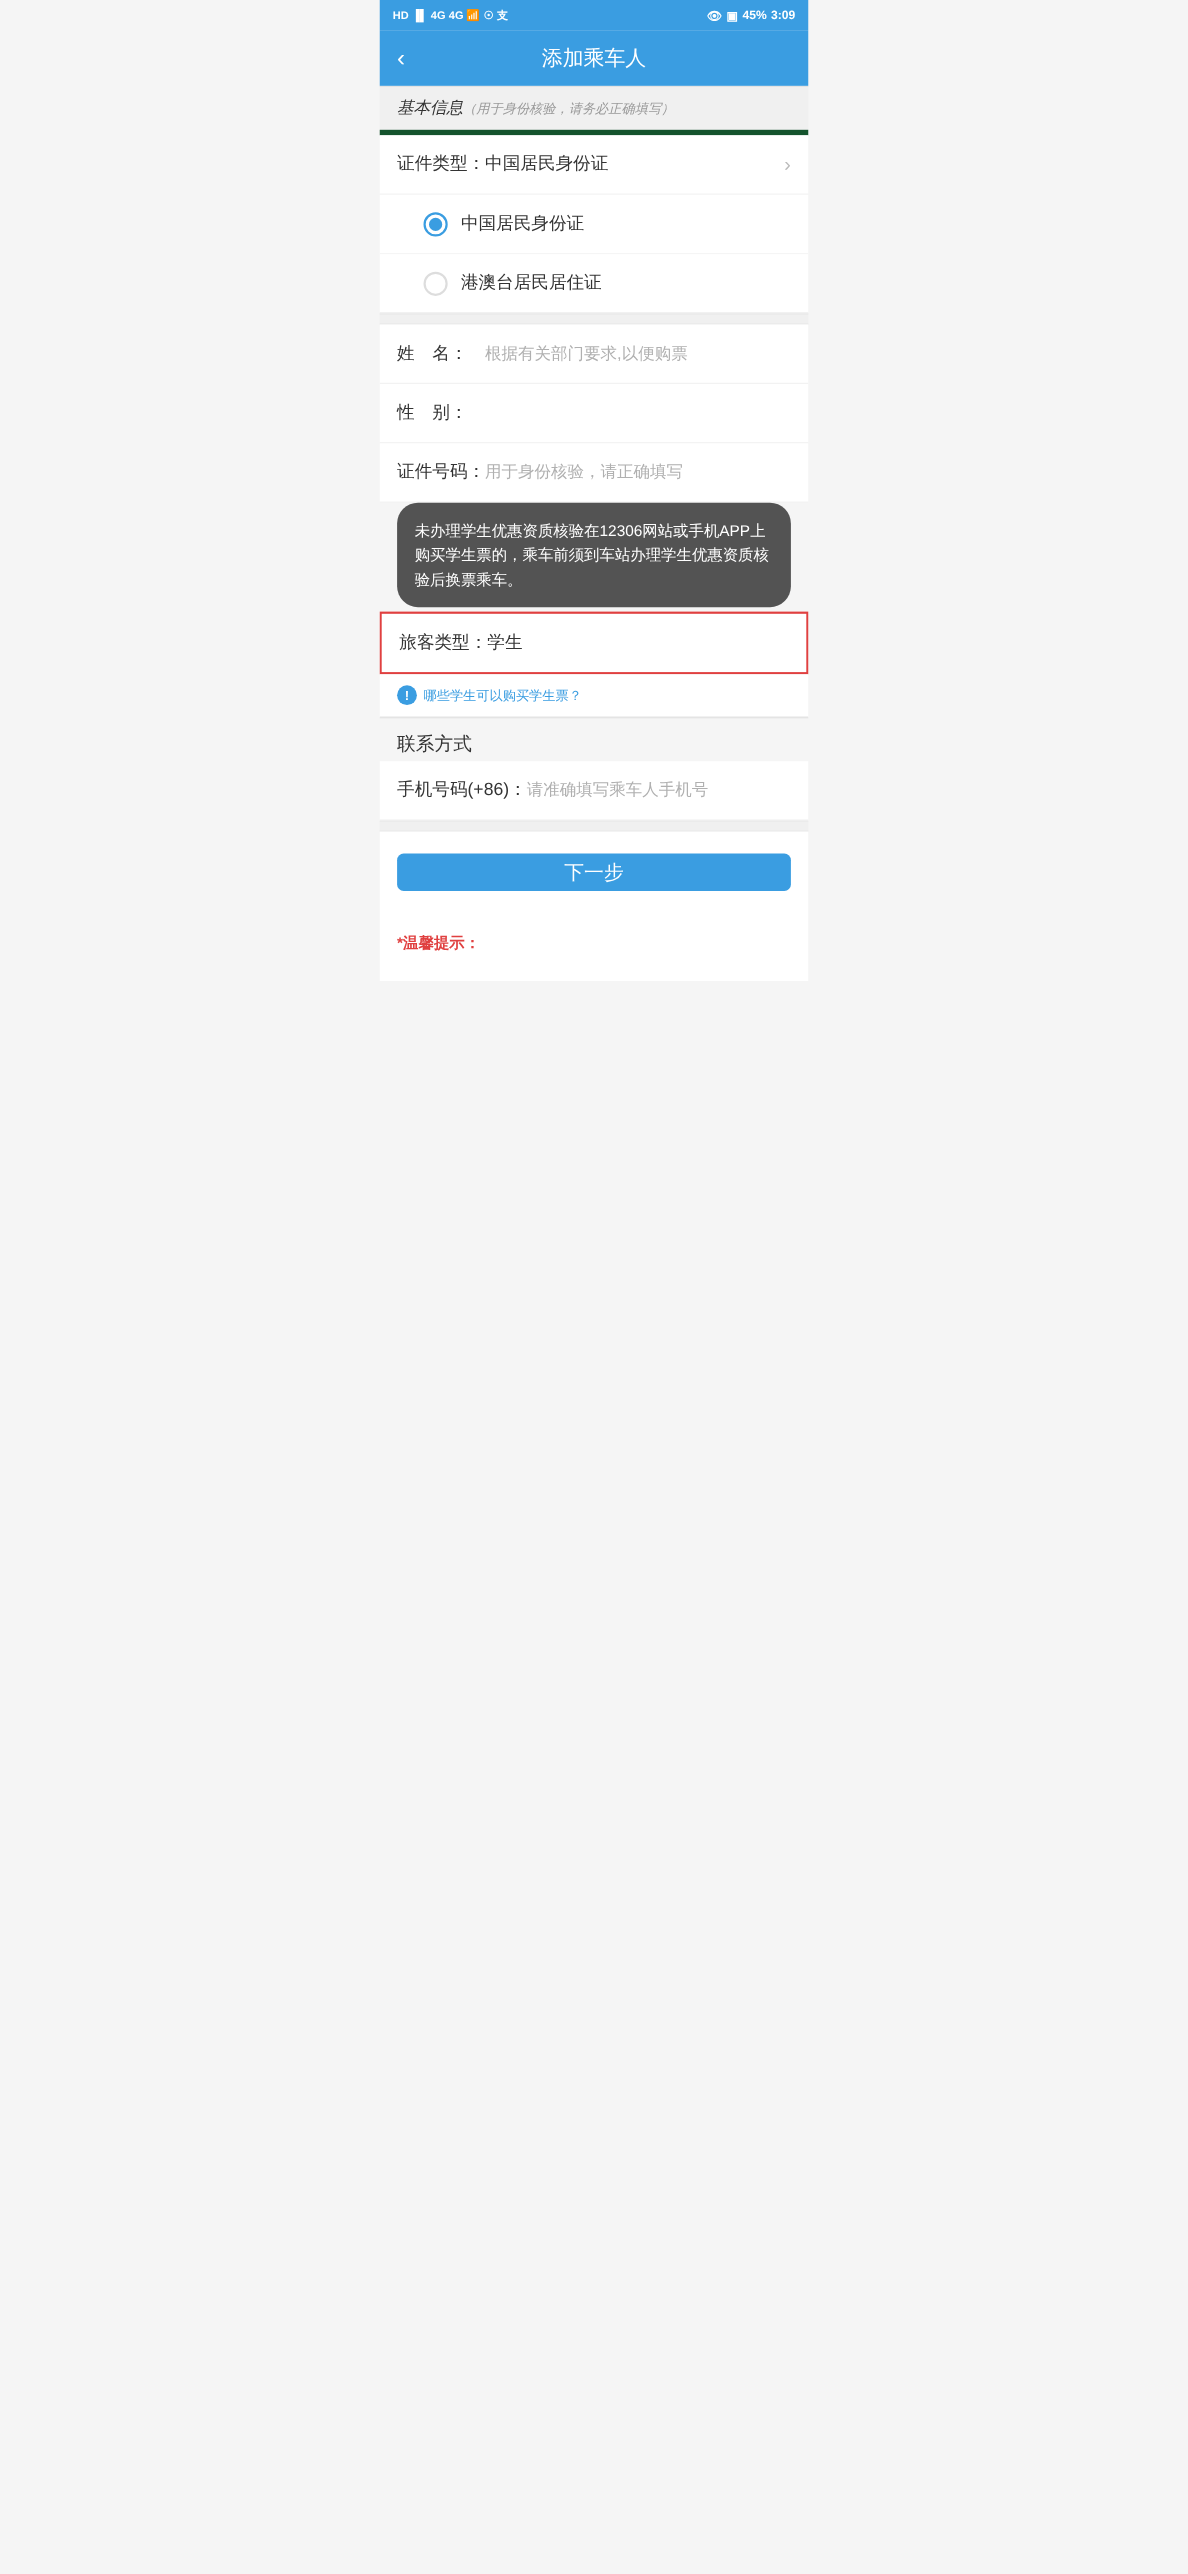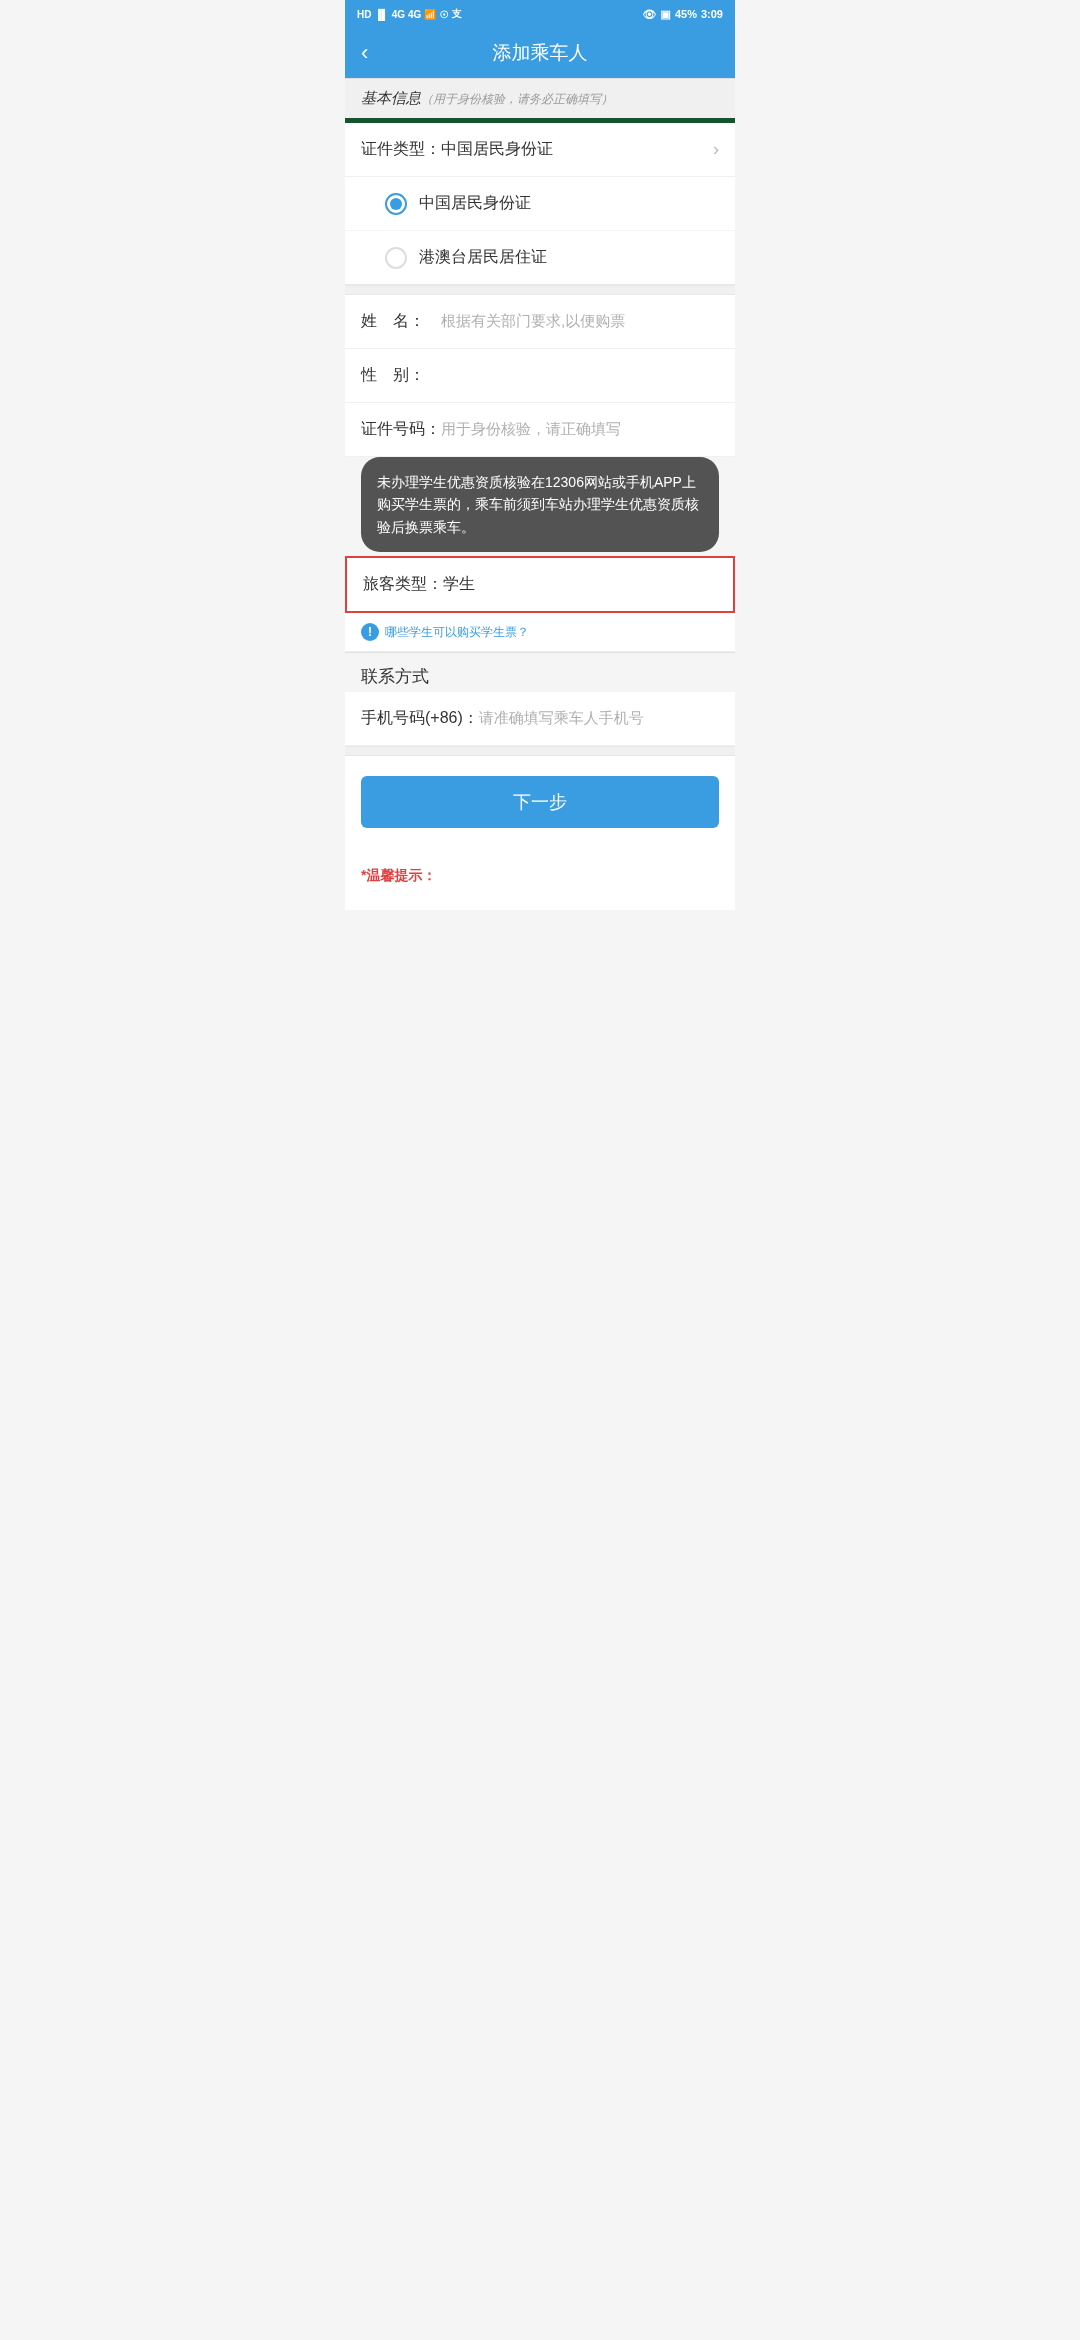--- a/index.html
+++ b/index.html
@@ -214,21 +214,21 @@
     .next-btn-container {
       background: white;
       padding: 20px 16px;
     }
     .next-btn {
       background: #3a9de1;
       color: white;
       border: none;
       border-radius: 6px;
       width: 100%;
-      height: 52px;
+      height: 34px;
       font-size: 18px;
       cursor: pointer;
       font-family: Liberation Sans, sans-serif;
     }
 
     
     .warm-tips {
       padding: 16px;
       background: white;
       font-size: 13px;

